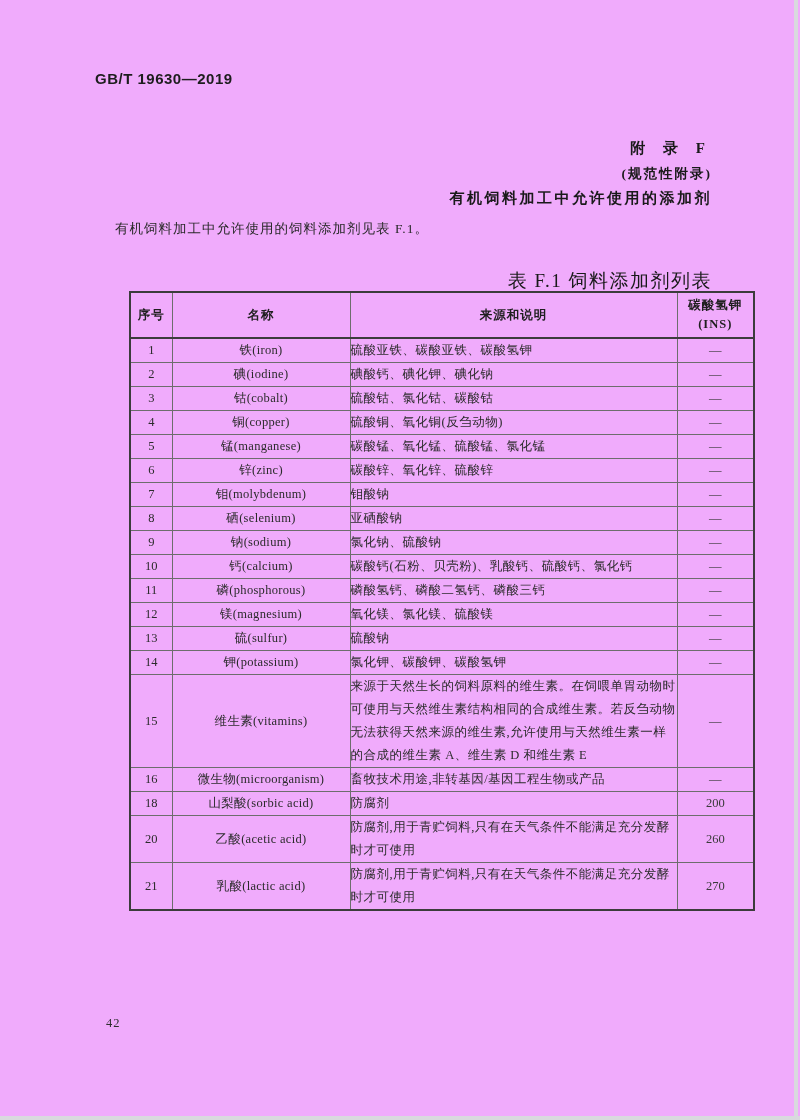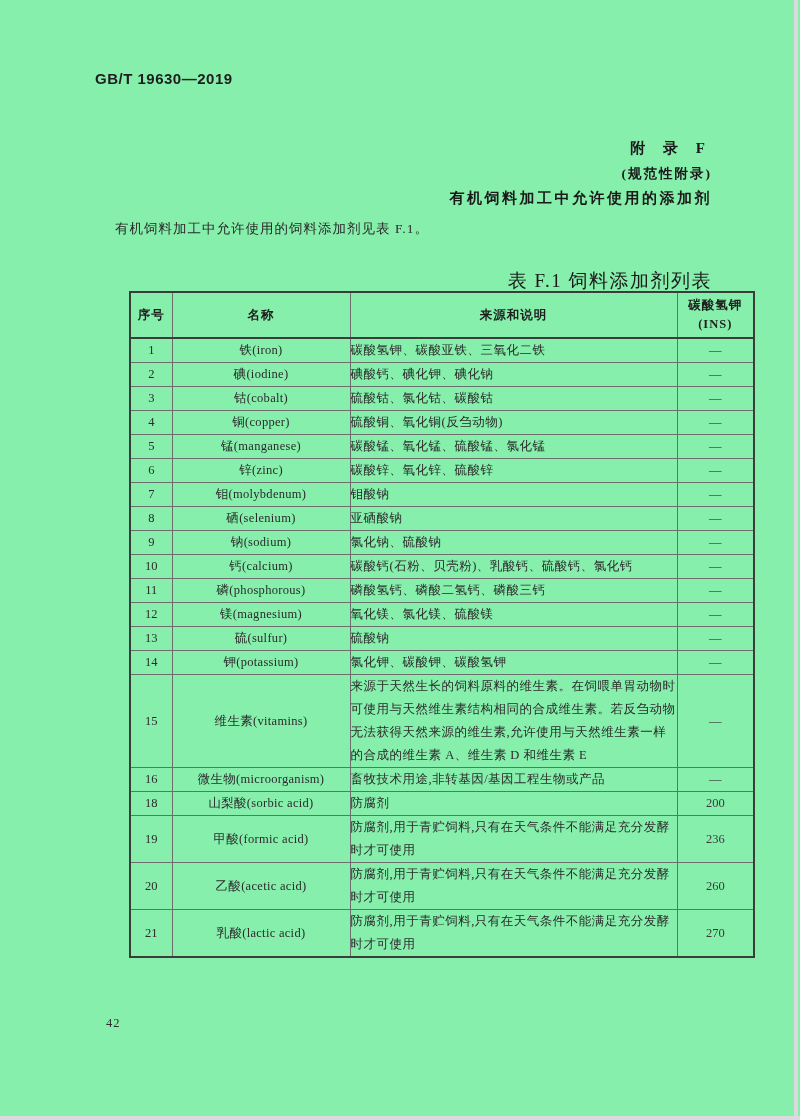--- a/index.html
+++ b/index.html
@@ -1,19 +1,19 @@
 <!DOCTYPE html>
 <html><head>
 <meta charset="utf-8">
 <style>
   html,body{margin:0;padding:0;background:#e9e9ec;}
   .page{
     position:relative;
     width:800px;height:1120px;
-    background:#86efac;
+    background:#f0abfc;
     overflow:hidden;
     font-family:"Liberation Serif","DejaVu Serif",serif;
     color:#242424;
   }
   .scan-edge-right{
     position:absolute;top:0;right:2px;width:4px;height:100%;
     background:#d9d9de;
   }
   .scan-edge-bottom{
     position:absolute;left:0;bottom:0;width:100%;height:4px;
@@ -93,21 +93,21 @@
         <th class="ins-h">
           <span>碳酸氢钾</span>
           <span>(INS)</span>
         </th>
       </tr>
     </thead>
     <tbody>
         <tr>
     <td class="col-no">1</td>
     <td class="col-name">铁(iron)</td>
-    <td class="col-desc">碳酸氢钾、碳酸亚铁、三氧化二铁</td>
+    <td class="col-desc">硫酸亚铁、碳酸亚铁、碳酸氢钾</td>
     <td class="col-ins">—</td>
   </tr>
         <tr>
     <td class="col-no">2</td>
     <td class="col-name">碘(iodine)</td>
     <td class="col-desc">碘酸钙、碘化钾、碘化钠</td>
     <td class="col-ins">—</td>
   </tr>
         <tr>
     <td class="col-no">3</td>
@@ -193,26 +193,20 @@
     <td class="col-desc">畜牧技术用途,非转基因/基因工程生物或产品</td>
     <td class="col-ins">—</td>
   </tr>
         <tr>
     <td class="col-no">18</td>
     <td class="col-name">山梨酸(sorbic acid)</td>
     <td class="col-desc">防腐剂</td>
     <td class="col-ins">200</td>
   </tr>
         <tr>
-    <td class="col-no">19</td>
-    <td class="col-name">甲酸(formic acid)</td>
-    <td class="col-desc">防腐剂,用于青贮饲料,只有在天气条件不能满足充分发酵时才可使用</td>
-    <td class="col-ins">236</td>
-  </tr>
-        <tr>
     <td class="col-no">20</td>
     <td class="col-name">乙酸(acetic acid)</td>
     <td class="col-desc">防腐剂,用于青贮饲料,只有在天气条件不能满足充分发酵时才可使用</td>
     <td class="col-ins">260</td>
   </tr>
         <tr>
     <td class="col-no">21</td>
     <td class="col-name">乳酸(lactic acid)</td>
     <td class="col-desc">防腐剂,用于青贮饲料,只有在天气条件不能满足充分发酵时才可使用</td>
     <td class="col-ins">270</td>

